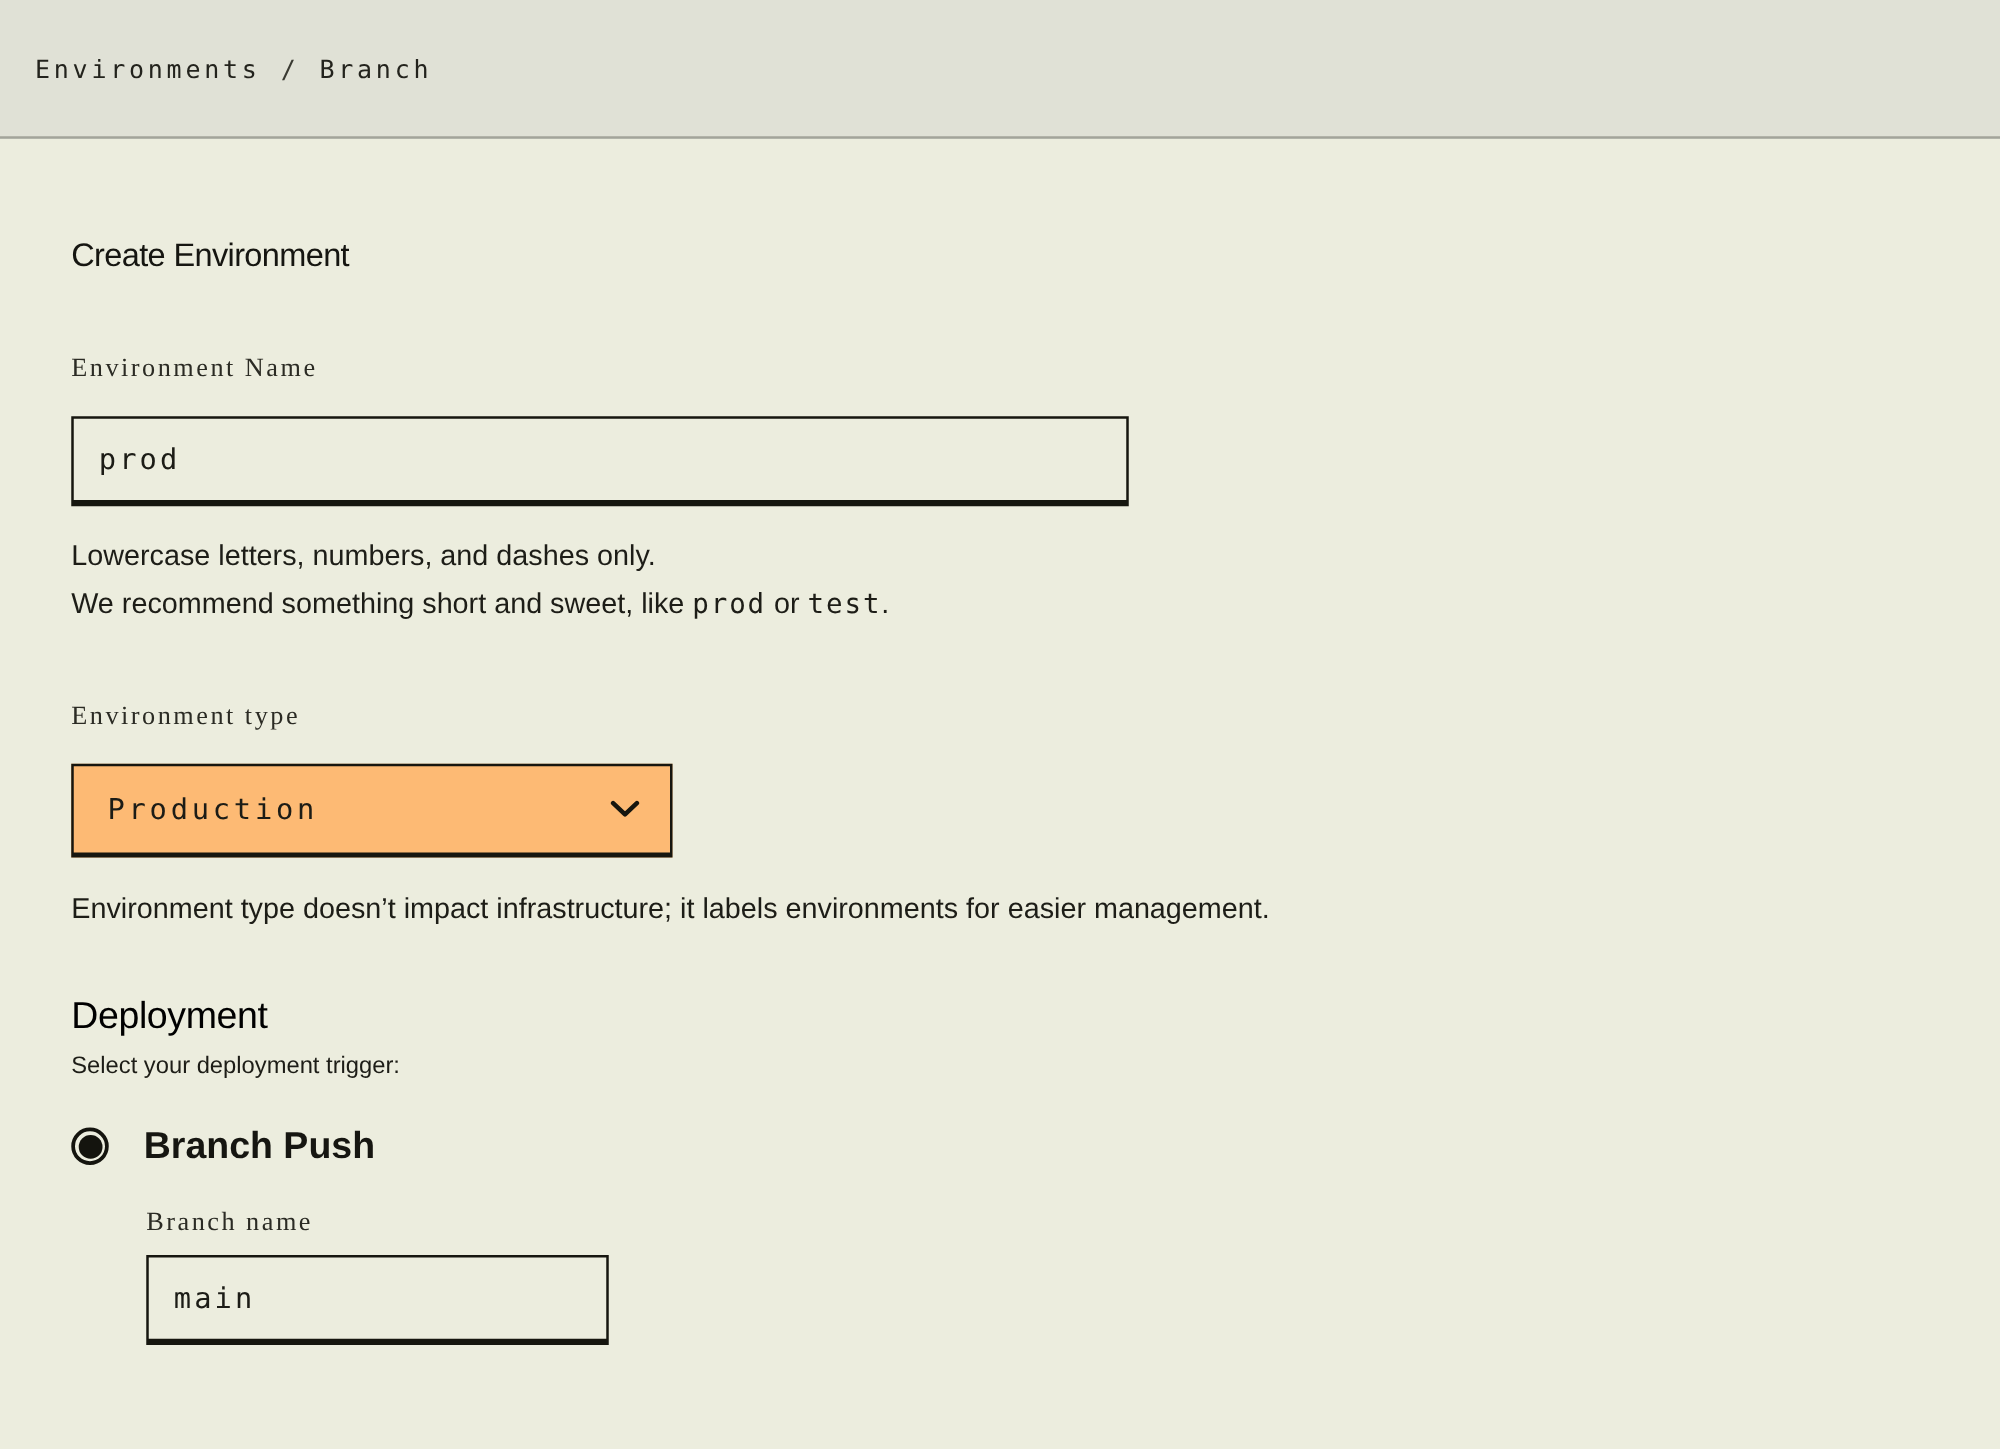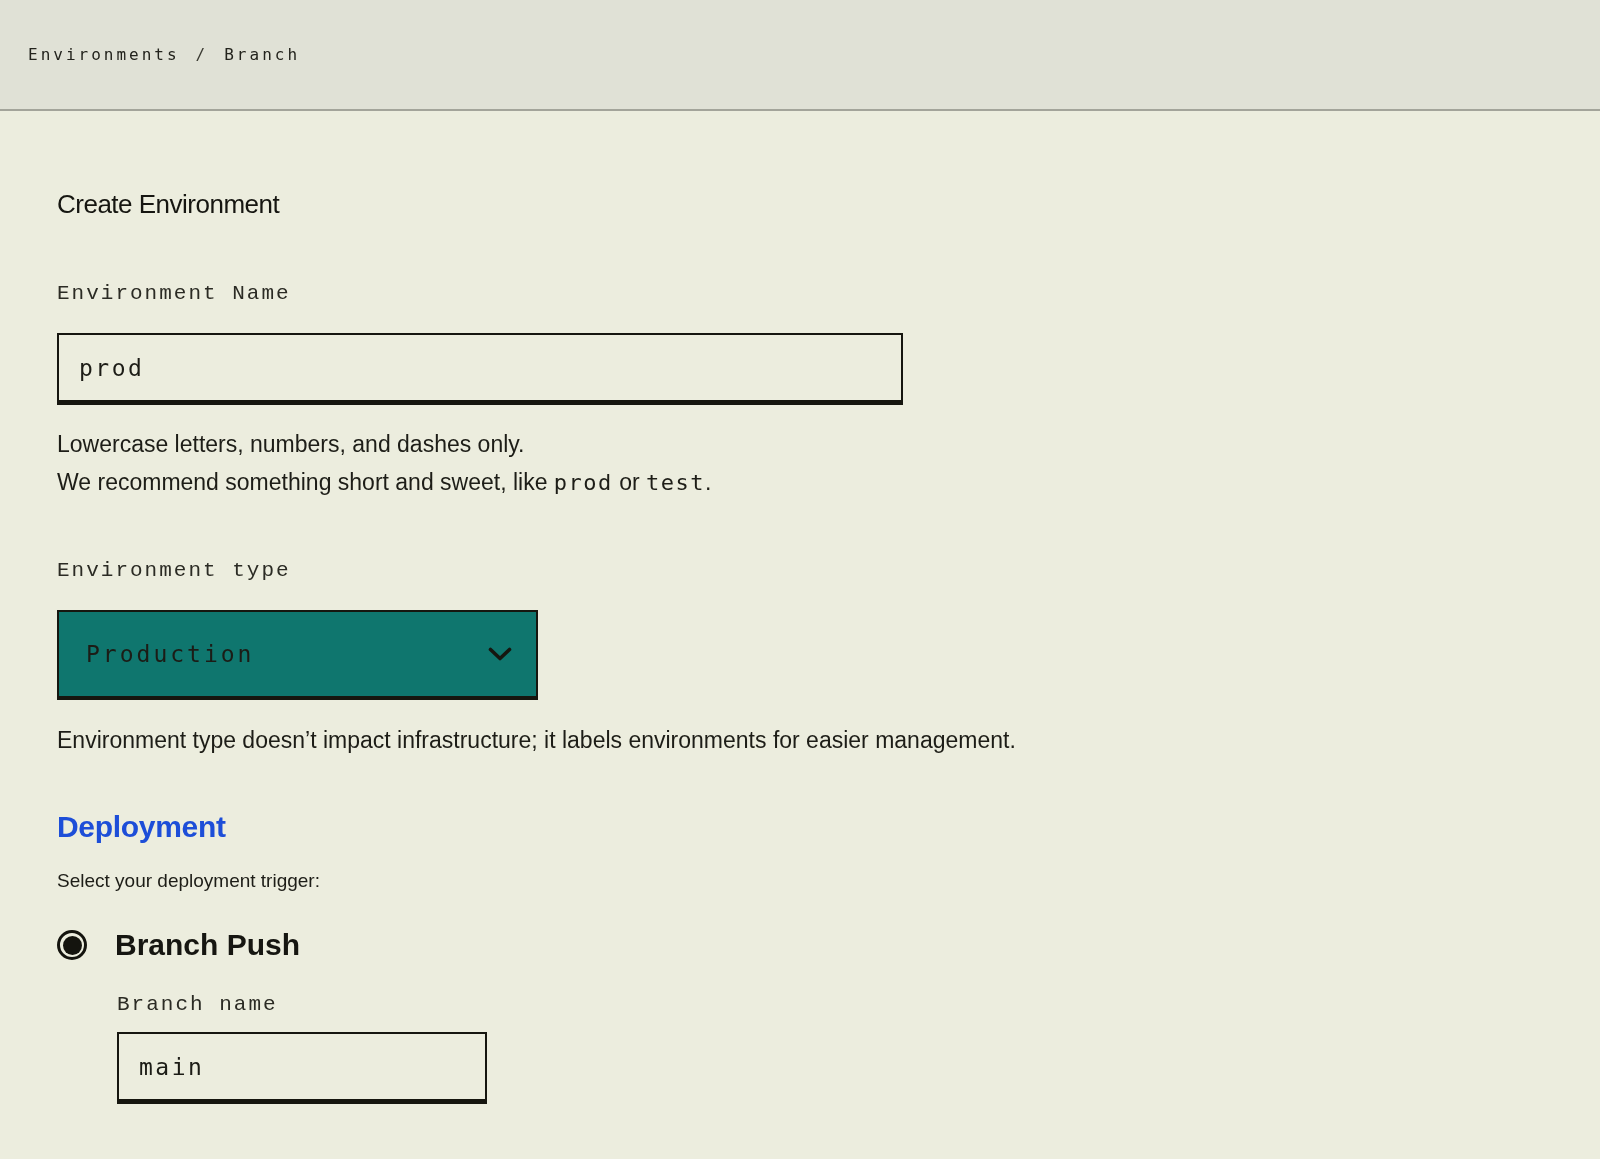--- a/index.html
+++ b/index.html
@@ -12,21 +12,21 @@
   .topbar {
     height: 111px;
     background: #e0e1d6;
     border-bottom: 2px solid #a3a49a;
     display: flex;
     align-items: center;
     padding-left: 28px;
   }
   .breadcrumb {
     font-family: "DejaVu Sans Mono", "Liberation Mono", monospace;
-    font-size: 16px;
+    font-size: 20px;
     letter-spacing: 3px;
     color: #23231d;
     display: flex;
     align-items: flex-start;
   }
   .breadcrumb .sep {
     margin: 0 16px;
     color: #3a3a32;
   }
   .content {
@@ -35,21 +35,21 @@
   h1.page-title {
     font-size: 26px;
     font-weight: 500;
     letter-spacing: -0.5px;
     line-height: 46px;
     margin-bottom: 54px;
     color: #161611;
   }
   .field-label {
     display: block;
-    font-family: Liberation Mono, monospace;
+    font-family: Liberation Serif, serif;
     font-size: 21px;
     letter-spacing: 2px;
     line-height: 26px;
     color: #2b2b24;
     margin-bottom: 26px;
   }
   .text-input {
     display: block;
     width: 846px;
     height: 72px;
@@ -70,45 +70,45 @@
     color: #1d1d17;
   }
   .help-text .code {
     font-family: "DejaVu Sans Mono", "Liberation Mono", monospace;
     font-size: 22px;
     letter-spacing: 1.5px;
   }
   .gap-after-help-1 { margin-bottom: 56px; }
   .select-box {
     width: 481px;
-    height: 90px;
-    background: #0f766e;
+    height: 75px;
+    background: #fdba74;
     border: 2px solid #16160f;
     border-bottom-width: 4px;
     display: flex;
     align-items: center;
     justify-content: space-between;
     padding: 0 24px 0 27px;
     margin-bottom: 21px;
     cursor: pointer;
   }
   .select-box .select-value {
     font-family: "DejaVu Sans Mono", "Liberation Mono", monospace;
     font-size: 23px;
     letter-spacing: 3px;
     color: #1c1c16;
   }
   .gap-after-help-2 { margin-bottom: 50px; }
   h2.section-title {
     font-size: 30px;
-    font-weight: 700;
+    font-weight: 400;
     letter-spacing: -0.3px;
     line-height: 36px;
-    margin-bottom: 21px;
-    color: #1d4ed8;
+    margin-bottom: 7px;
+    color: #000000;
   }
   .section-sub {
     font-size: 19px;
     line-height: 30px;
     margin-bottom: 34px;
     color: #1d1d17;
   }
   .radio-row {
     display: flex;
     align-items: flex-start;

